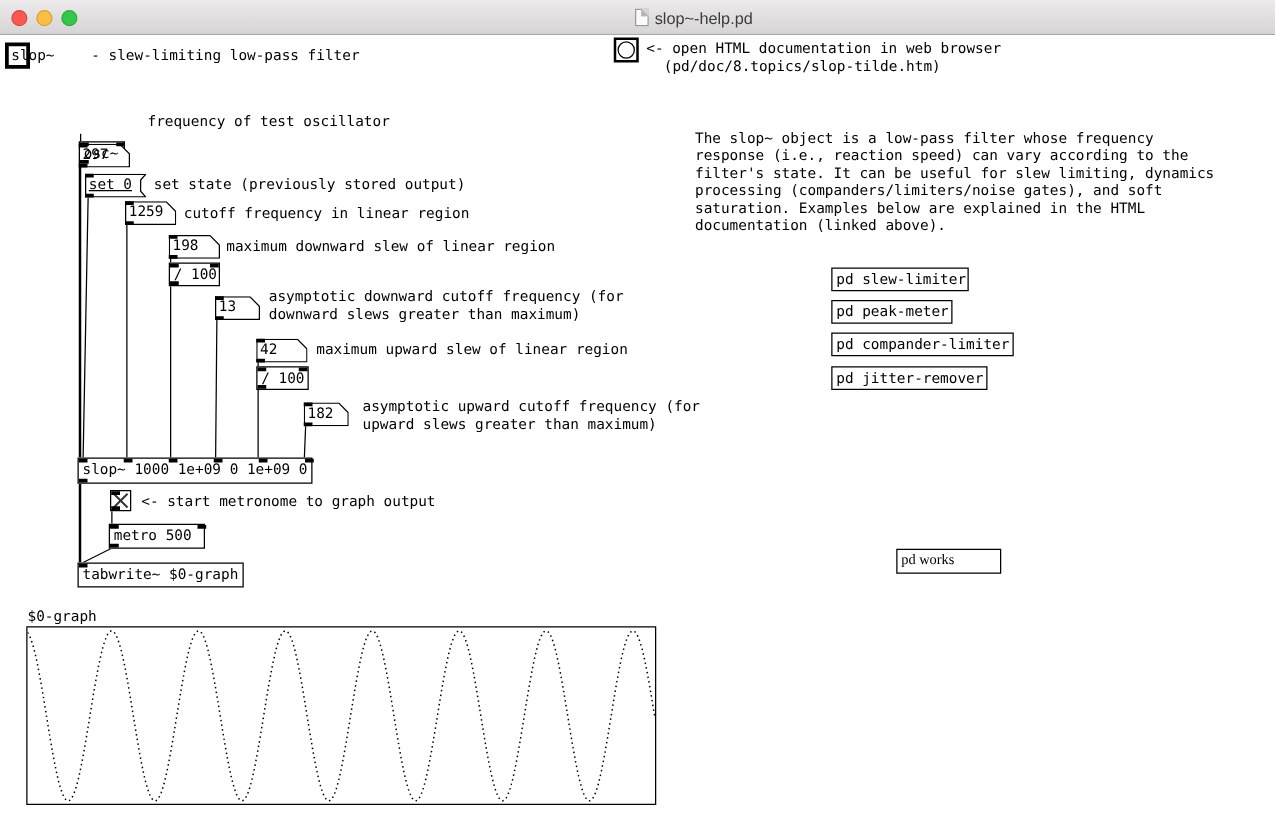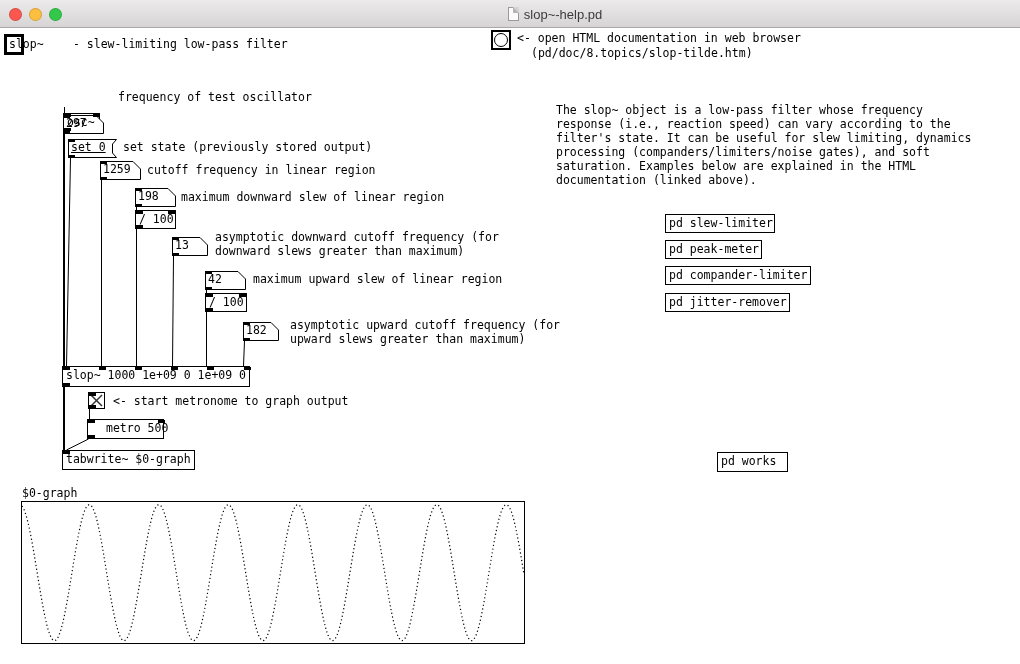--- a/index.html
+++ b/index.html
@@ -86,27 +86,27 @@
         </svg><span>42</span><i class="nub in" style="left: 0px;"></i><i class="nub out" style="left: 0px;"></i></div>
       <div class="box object" style="left: 205px; top: 293px; width: 42px; height: 19px;"><span>/ 100</span><i class="nub in" style="left: 0px;"></i><i class="nub in" style="left: 33px;"></i><i class="nub out" style="left: 0px;"></i></div>
       <div class="box num" style="left: 243px; top: 322px; width: 36px; height: 19px;"><svg width="36" height="19" class="shape">
           <polygon points="0.5,0.5 28,0.5 35.5,8 35.5,18.5 0.5,18.5" fill="#fff" stroke="#000" stroke-width="1"></polygon>
         </svg><span>182</span><i class="nub in" style="left: 0px;"></i><i class="nub out" style="left: 0px;"></i></div>
       <div class="box object" style="left: 62px; top: 366px; width: 188px; height: 21px;"><span>slop~ 1000 1e+09 0 1e+09 0</span><i class="nub in" style="left: 0px;"></i><i class="nub in" style="left: 36px;"></i><i class="nub in" style="left: 72px;"></i><i class="nub in" style="left: 108px;"></i><i class="nub in" style="left: 144px;"></i><i class="nub in" style="left: 181px;"></i><i class="nub out" style="left: 0px;"></i></div>
       <div class="box toggle" style="left: 88px; top: 392px; width: 17px; height: 17px;"><svg width="15" height="15">
           <line x1="2" y1="2" x2="13" y2="13" stroke="#333" stroke-width="1.5"></line>
           <line x1="13" y1="2" x2="2" y2="13" stroke="#333" stroke-width="1.5"></line>
         </svg><i class="nub in" style="left: 0px;"></i><i class="nub out" style="left: 0px;"></i></div>
-      <div class="box object" style="left: 87px; top: 419px; width: 77px; height: 20px; padding-left: 15px;"><span>metro 500</span><i class="nub in" style="left: 0px;"></i><i class="nub in" style="left: 70px;"></i><i class="nub out" style="left: 0px;"></i></div>
+      <div class="box object" style="left: 87px; top: 419px; width: 77px; height: 20px;"><span>metro 500</span><i class="nub in" style="left: 0px;"></i><i class="nub in" style="left: 70px;"></i><i class="nub out" style="left: 0px;"></i></div>
       <div class="box object" style="left: 62px; top: 450px; width: 133px; height: 20px;"><span>tabwrite~ $0-graph</span><i class="nub in" style="left: 0px;"></i></div>
       <div class="box object" style="left: 665px; top: 214px; width: 110px; height: 19px;"><span>pd slew-limiter</span></div>
       <div class="box object" style="left: 665px; top: 240px; width: 97px; height: 19px;"><span>pd peak-meter</span></div>
       <div class="box object" style="left: 665px; top: 266px; width: 146px; height: 19px;"><span>pd compander-limiter</span></div>
       <div class="box object" style="left: 665px; top: 293px; width: 125px; height: 19px;"><span>pd jitter-remover</span></div>
-      <div class="box object" style="left: 717px; top: 452px; width: 71px; height: 20px;"><span>pd works</span></div>
+      <div class="box object" style="left: 717px; top: 439px; width: 84px; height: 20px; font-family: Liberation Serif, serif;"><span>pd works</span></div>
       <div class="comment" style="left: 73px; top: 37px;">- slew-limiting low-pass filter</div>
       <div class="comment" style="left: 517px; top: 31px;">&lt;- open HTML documentation in web browser</div>
       <div class="comment" style="left: 531px; top: 46px;">(pd/doc/8.topics/slop-tilde.htm)</div>
       <div class="comment" style="left: 118px; top: 90px;">frequency of test oscillator</div>
       <div class="comment" style="left: 123px; top: 140px;">set state (previously stored output)</div>
       <div class="comment" style="left: 147px; top: 163px;">cutoff frequency in linear region</div>
       <div class="comment" style="left: 181px; top: 190px;">maximum downward slew of linear region</div>
       <div class="comment" style="left: 215px; top: 230px;">asymptotic downward cutoff frequency (for
 downward slews greater than maximum)</div>
       <div class="comment" style="left: 253px; top: 272px;">maximum upward slew of linear region</div>

